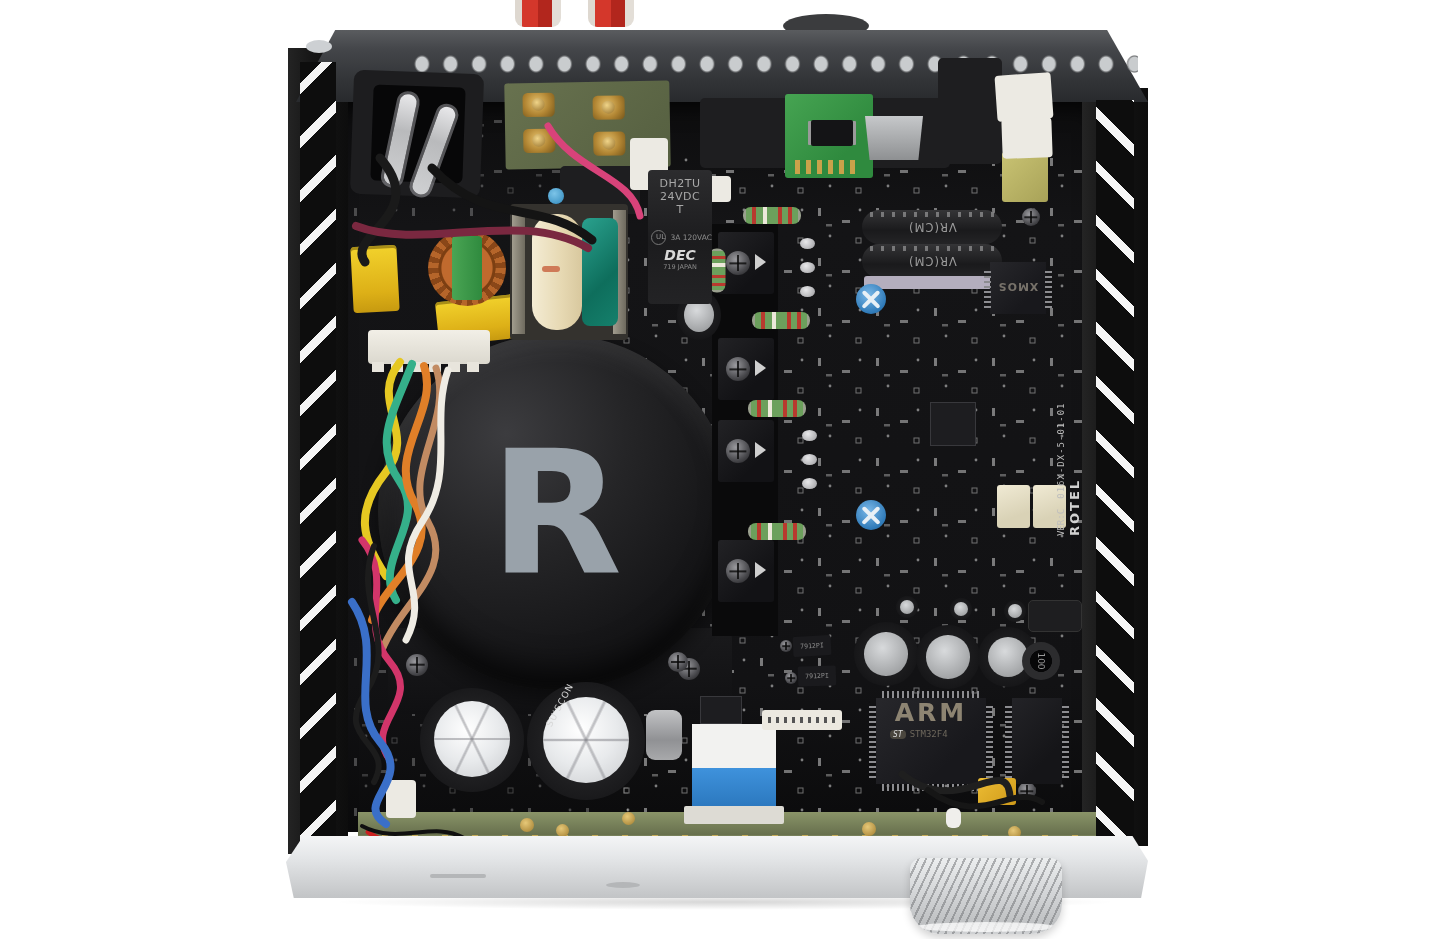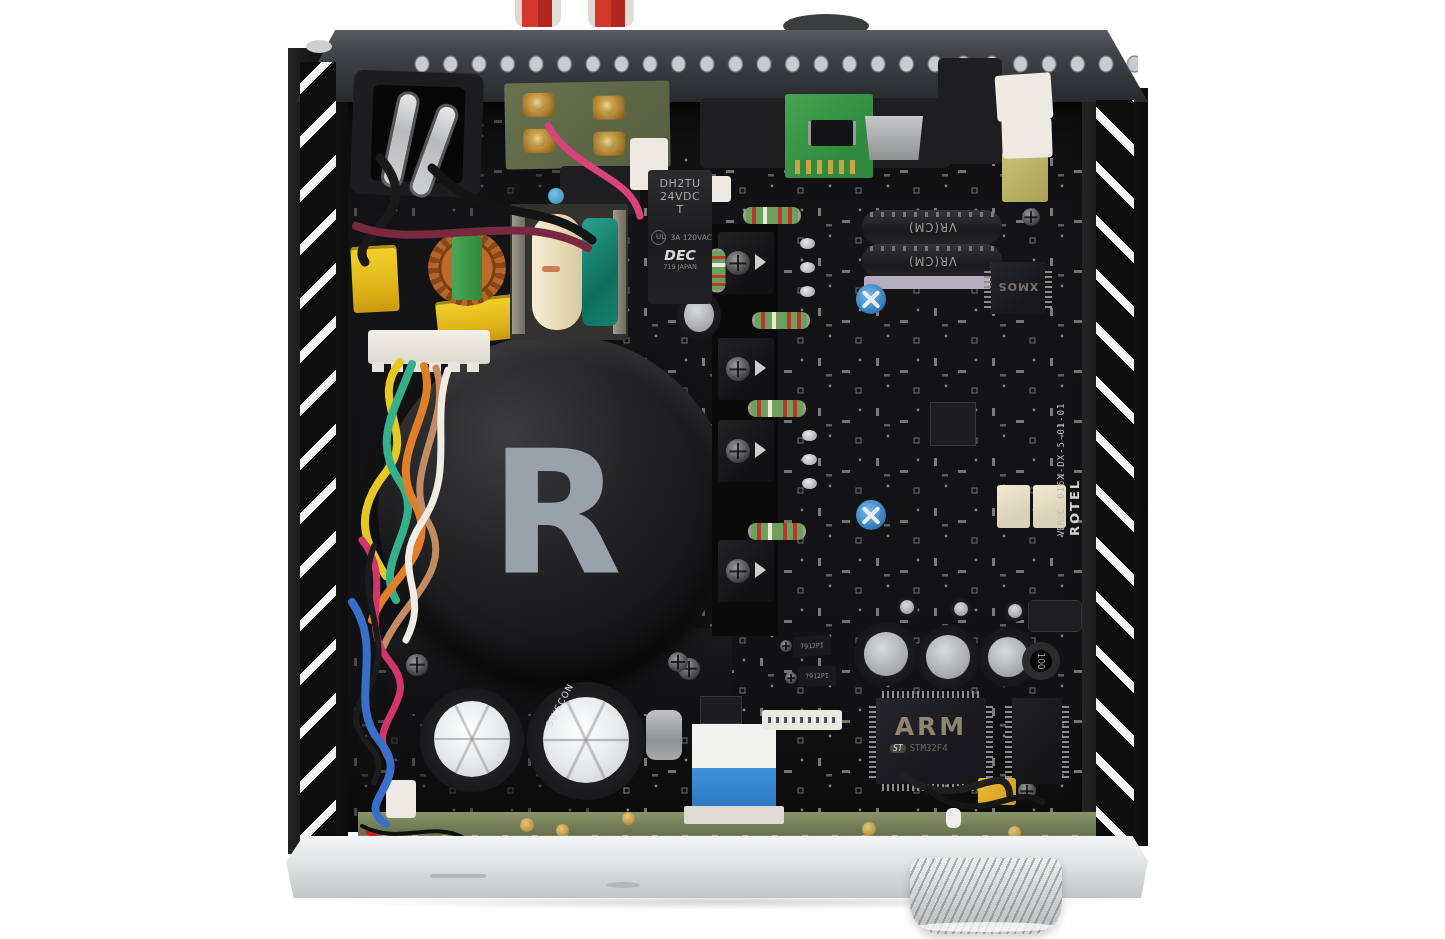--- a/index.html
+++ b/index.html
@@ -103,21 +103,21 @@
   .vrcap::before{content:"";position:absolute;left:8px;top:2px;width:124px;height:5px;
     background:repeating-linear-gradient(90deg,rgba(255,255,255,.35) 0 3px,transparent 3px 11px);}
   .sleeve{left:864px;top:276px;width:128px;height:13px;background:#b4aebe;border-radius:3px;z-index:5;}
   .chip{background:linear-gradient(135deg,#27272b,#18181c 70%);z-index:5;}
   .pins-h{position:absolute;height:7px;left:6px;right:6px;
     background:repeating-linear-gradient(90deg,#8c8c90 0 2px,transparent 2px 5px);}
   .pins-v{position:absolute;width:7px;top:6px;bottom:6px;
     background:repeating-linear-gradient(0deg,#8c8c90 0 2px,transparent 2px 5px);}
   .xmos-txt{width:100%;text-align:center;color:#77726a;font-weight:bold;font-size:11px;
     transform:rotate(180deg);margin-top:18px;letter-spacing:1px;}
-  .arm-txt{color:#8d8472;font-weight:bold;font-size:25px;letter-spacing:3px;text-align:center;margin-top:14px;}
+  .arm-txt{color:#8d8472;font-weight:bold;font-size:25px;letter-spacing:3px;text-align:center;}
   .st-row{color:#6d675c;font-size:9px;margin:2px 0 0 14px;font-family:"DejaVu Sans Mono",monospace;}
   .st-badge{display:inline-block;background:#4a463e;color:#ddd;border-radius:4px;padding:0 3px;
     font-size:8px;font-style:italic;margin-right:4px;}
   .trimmer{width:30px;height:30px;border-radius:50%;z-index:6;
     background:radial-gradient(circle at 42% 36%,#7ab8e8,#2f7ab8 70%,#205a8c);}
   .trimmer::before,.trimmer::after{content:"";position:absolute;left:50%;top:12%;width:4px;height:76%;
     background:#e8f0f6;transform:translateX(-50%) rotate(45deg);border-radius:2px;}
   .trimmer::after{transform:translateX(-50%) rotate(-45deg);}
   .relay-cream{width:33px;height:43px;border-radius:3px;z-index:5;
     background:linear-gradient(160deg,#f0ead4,#d9d2b6 70%);}

